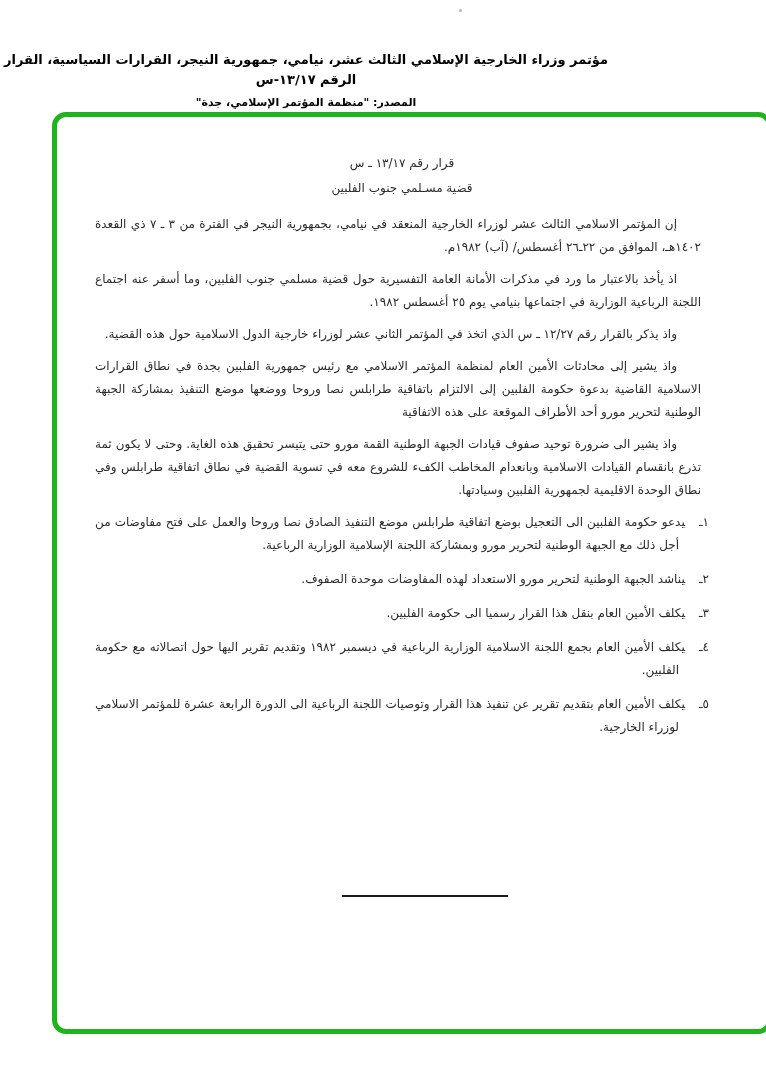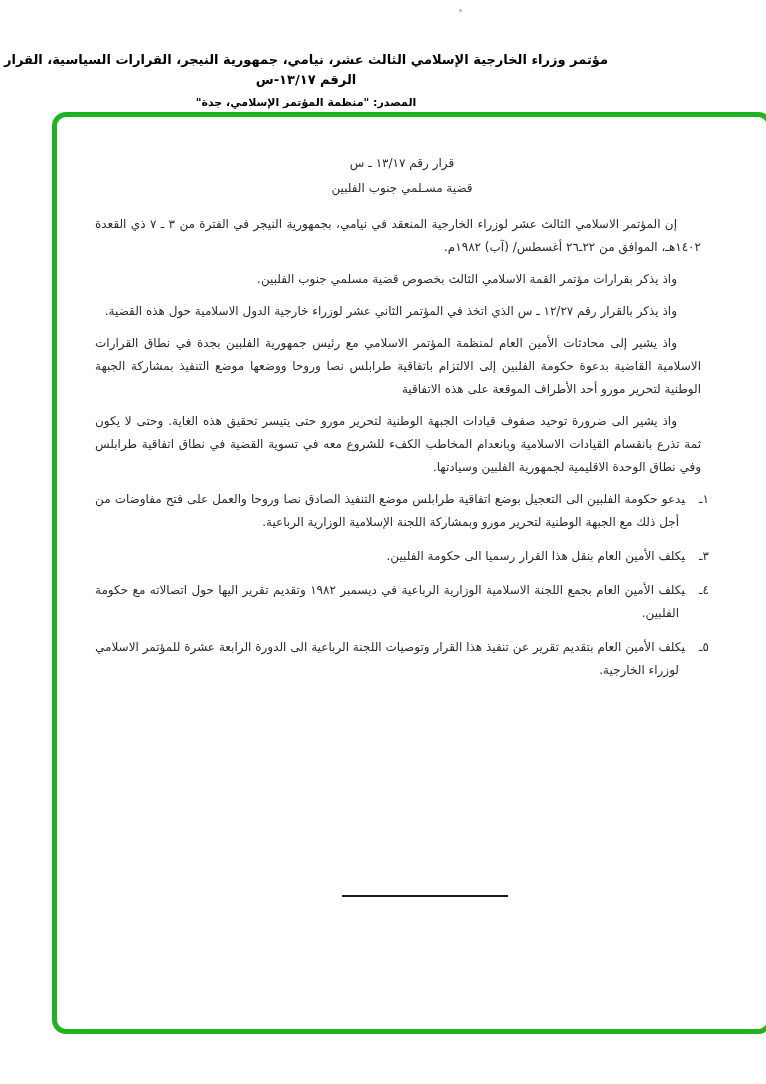--- a/index.html
+++ b/index.html
@@ -45,27 +45,30 @@
 <div class="frame" style="border-color: rgb(31, 180, 31);">
 
   <div class="content">
 
     <div class="doc-title">
       <div class="t-line">قرار رقم ١٣/١٧ ـ س</div>
       <div class="t-line">قضية مسـلمي جنوب الفلبين</div>
     </div>
 
     <p class="para">إن المؤتمر الاسلامي الثالث عشر لوزراء الخارجية المنعقد في نيامي، بجمهورية النيجر في الفترة من ٣ ـ ٧ ذي القعدة ١٤٠٢هـ، الموافق من ٢٢ـ٢٦ أغسطس/ (آب) ١٩٨٢م.</p>
-    <p class="para">واذ يذكر بقرارات مؤتمر القمة الاسلامي الثالث بخصوص قضية مسلمي جنوب الفلبين.</p>
+    <p class="para">اذ يأخذ بالاعتبار ما ورد في مذكرات الأمانة العامة التفسيرية حول قضية مسلمي جنوب الفلبين، وما أسفر عنه اجتماع اللجنة الرباعية الوزارية في اجتماعها بنيامي يوم ٢٥ أغسطس ١٩٨٢.</p>
     <p class="para">واذ يذكر بالقرار رقم ١٢/٢٧ ـ س الذي اتخذ في المؤتمر الثاني عشر لوزراء خارجية الدول الاسلامية حول هذه القضية.</p>
     <p class="para">واذ يشير إلى محادثات الأمين العام لمنظمة المؤتمر الاسلامي مع رئيس جمهورية الفلبين بجدة في نطاق القرارات الاسلامية القاضية بدعوة حكومة الفلبين إلى الالتزام باتفاقية طرابلس نصا وروحا ووضعها موضع التنفيذ بمشاركة الجبهة الوطنية لتحرير مورو أحد الأطراف الموقعة على هذه الاتفاقية</p>
-    <p class="para">واذ يشير الى ضرورة توحيد صفوف قيادات الجبهة الوطنية لتحرير مورو حتى يتيسر تحقيق هذه الغاية. وحتى لا يكون ثمة تذرع بانقسام القيادات الاسلامية وبانعدام المخاطب الكفء للشروع معه في تسوية القضية في نطاق اتفاقية طرابلس وفي نطاق الوحدة الاقليمية لجمهورية الفلبين وسيادتها.</p>
+    <p class="para">واذ يشير الى ضرورة توحيد صفوف قيادات الجبهة الوطنية القمة مورو حتى يتيسر تحقيق هذه الغاية. وحتى لا يكون ثمة تذرع بانقسام القيادات الاسلامية وبانعدام المخاطب الكفء للشروع معه في تسوية القضية في نطاق اتفاقية طرابلس وفي نطاق الوحدة الاقليمية لجمهورية الفلبين وسيادتها.</p>
 
     <div class="item">
       <span class="num">١ـ</span><span>يدعو حكومة الفلبين الى التعجيل بوضع اتفاقية طرابلس موضع التنفيذ الصادق نصا وروحا والعمل على فتح مفاوضات من أجل ذلك مع الجبهة الوطنية لتحرير مورو وبمشاركة اللجنة الإسلامية الوزارية الرباعية.</span>
+    </div>
+    <div class="item">
+      <span class="num">٢ـ</span><span>يناشد الجبهة الوطنية لتحرير مورو الاستعداد لهذه المفاوضات موحدة الصفوف.</span>
     </div>
     <div class="item">
       <span class="num">٣ـ</span><span>يكلف الأمين العام بنقل هذا القرار رسميا الى حكومة الفلبين.</span>
     </div>
     <div class="item">
       <span class="num">٤ـ</span><span>يكلف الأمين العام بجمع اللجنة الاسلامية الوزارية الرباعية في ديسمبر ١٩٨٢ وتقديم تقرير اليها حول اتصالاته مع حكومة الفلبين.</span>
     </div>
     <div class="item">
       <span class="num">٥ـ</span><span>يكلف الأمين العام بتقديم تقرير عن تنفيذ هذا القرار وتوصيات اللجنة الرباعية الى الدورة الرابعة عشرة للمؤتمر الاسلامي لوزراء الخارجية.</span>
     </div>

